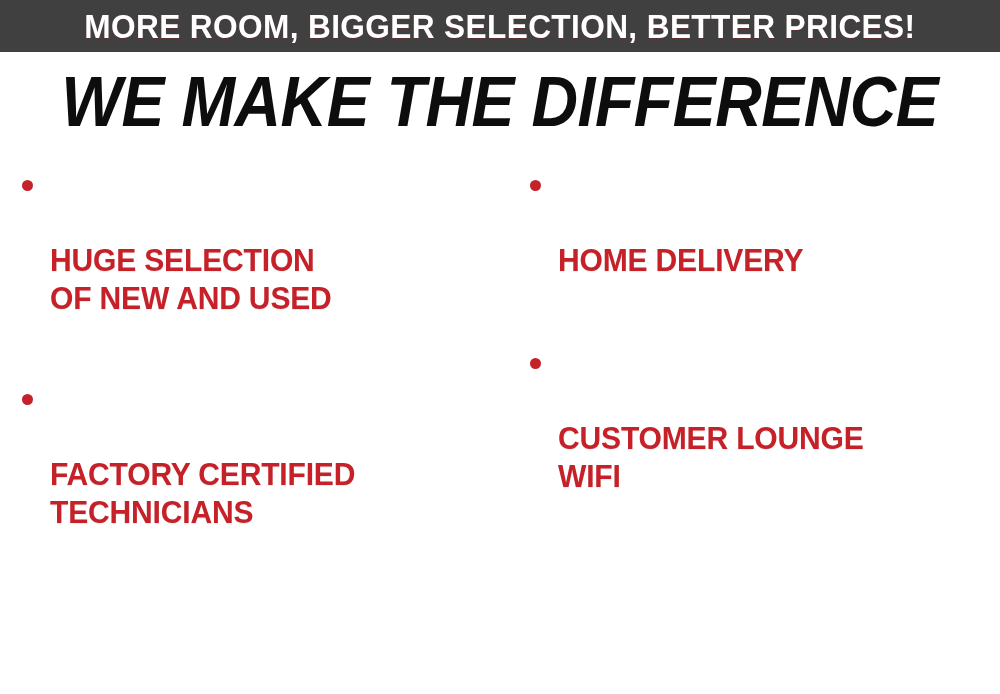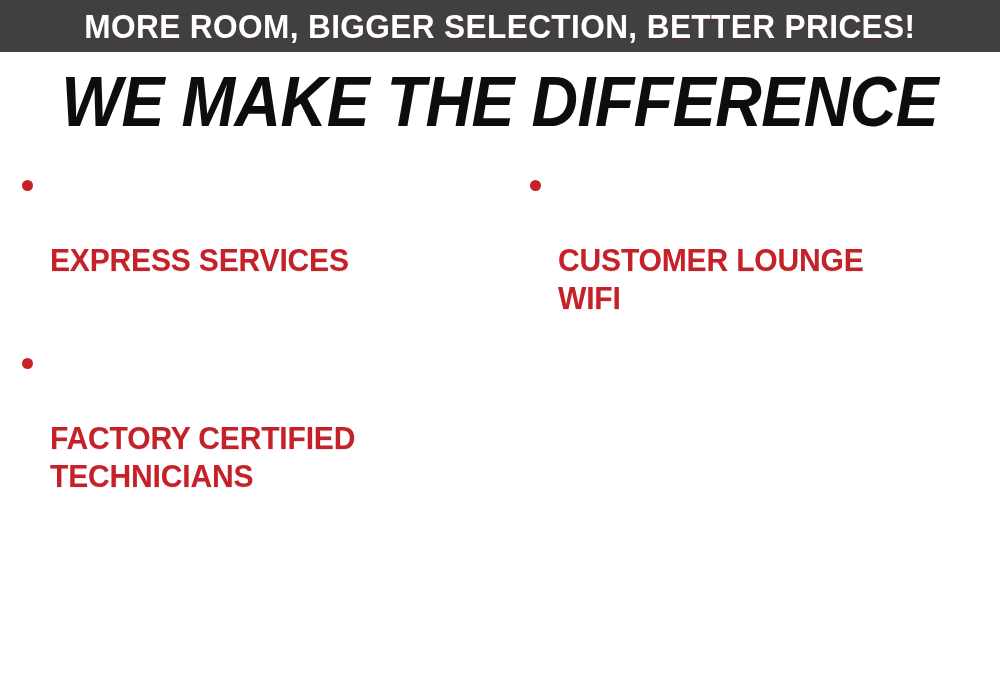--- a/index.html
+++ b/index.html
@@ -133,33 +133,38 @@
   <div class="banner-text">MORE ROOM, BIGGER SELECTION, BETTER PRICES!</div>
 </div>
 
 <div class="headline-wrap">
   <div class="headline">WE MAKE THE DIFFERENCE</div>
 </div>
 
 <div class="columns">
 
   <div class="col col-left">
-    <div class="bullet-item">
+    <div class="bullet-item two-line">
       <span class="dot"></span>
-      <span class="bullet-text">EXPRESS SERVICES</span>
+      <span class="bullet-text">HUGE SELECTION
+OF NEW AND USED</span>
     </div>
     <div class="bullet-item two-line">
       <span class="dot"></span>
       <span class="bullet-text">FACTORY CERTIFIED
 TECHNICIANS</span>
     </div>
 
   </div>
 
   <div class="col col-right">
+    <div class="bullet-item">
+      <span class="dot"></span>
+      <span class="bullet-text">HOME DELIVERY</span>
+    </div>
     <div class="bullet-item two-line">
       <span class="dot"></span>
       <span class="bullet-text">CUSTOMER LOUNGE
 WIFI</span>
     </div>
 
   </div>
 
 </div>
 

